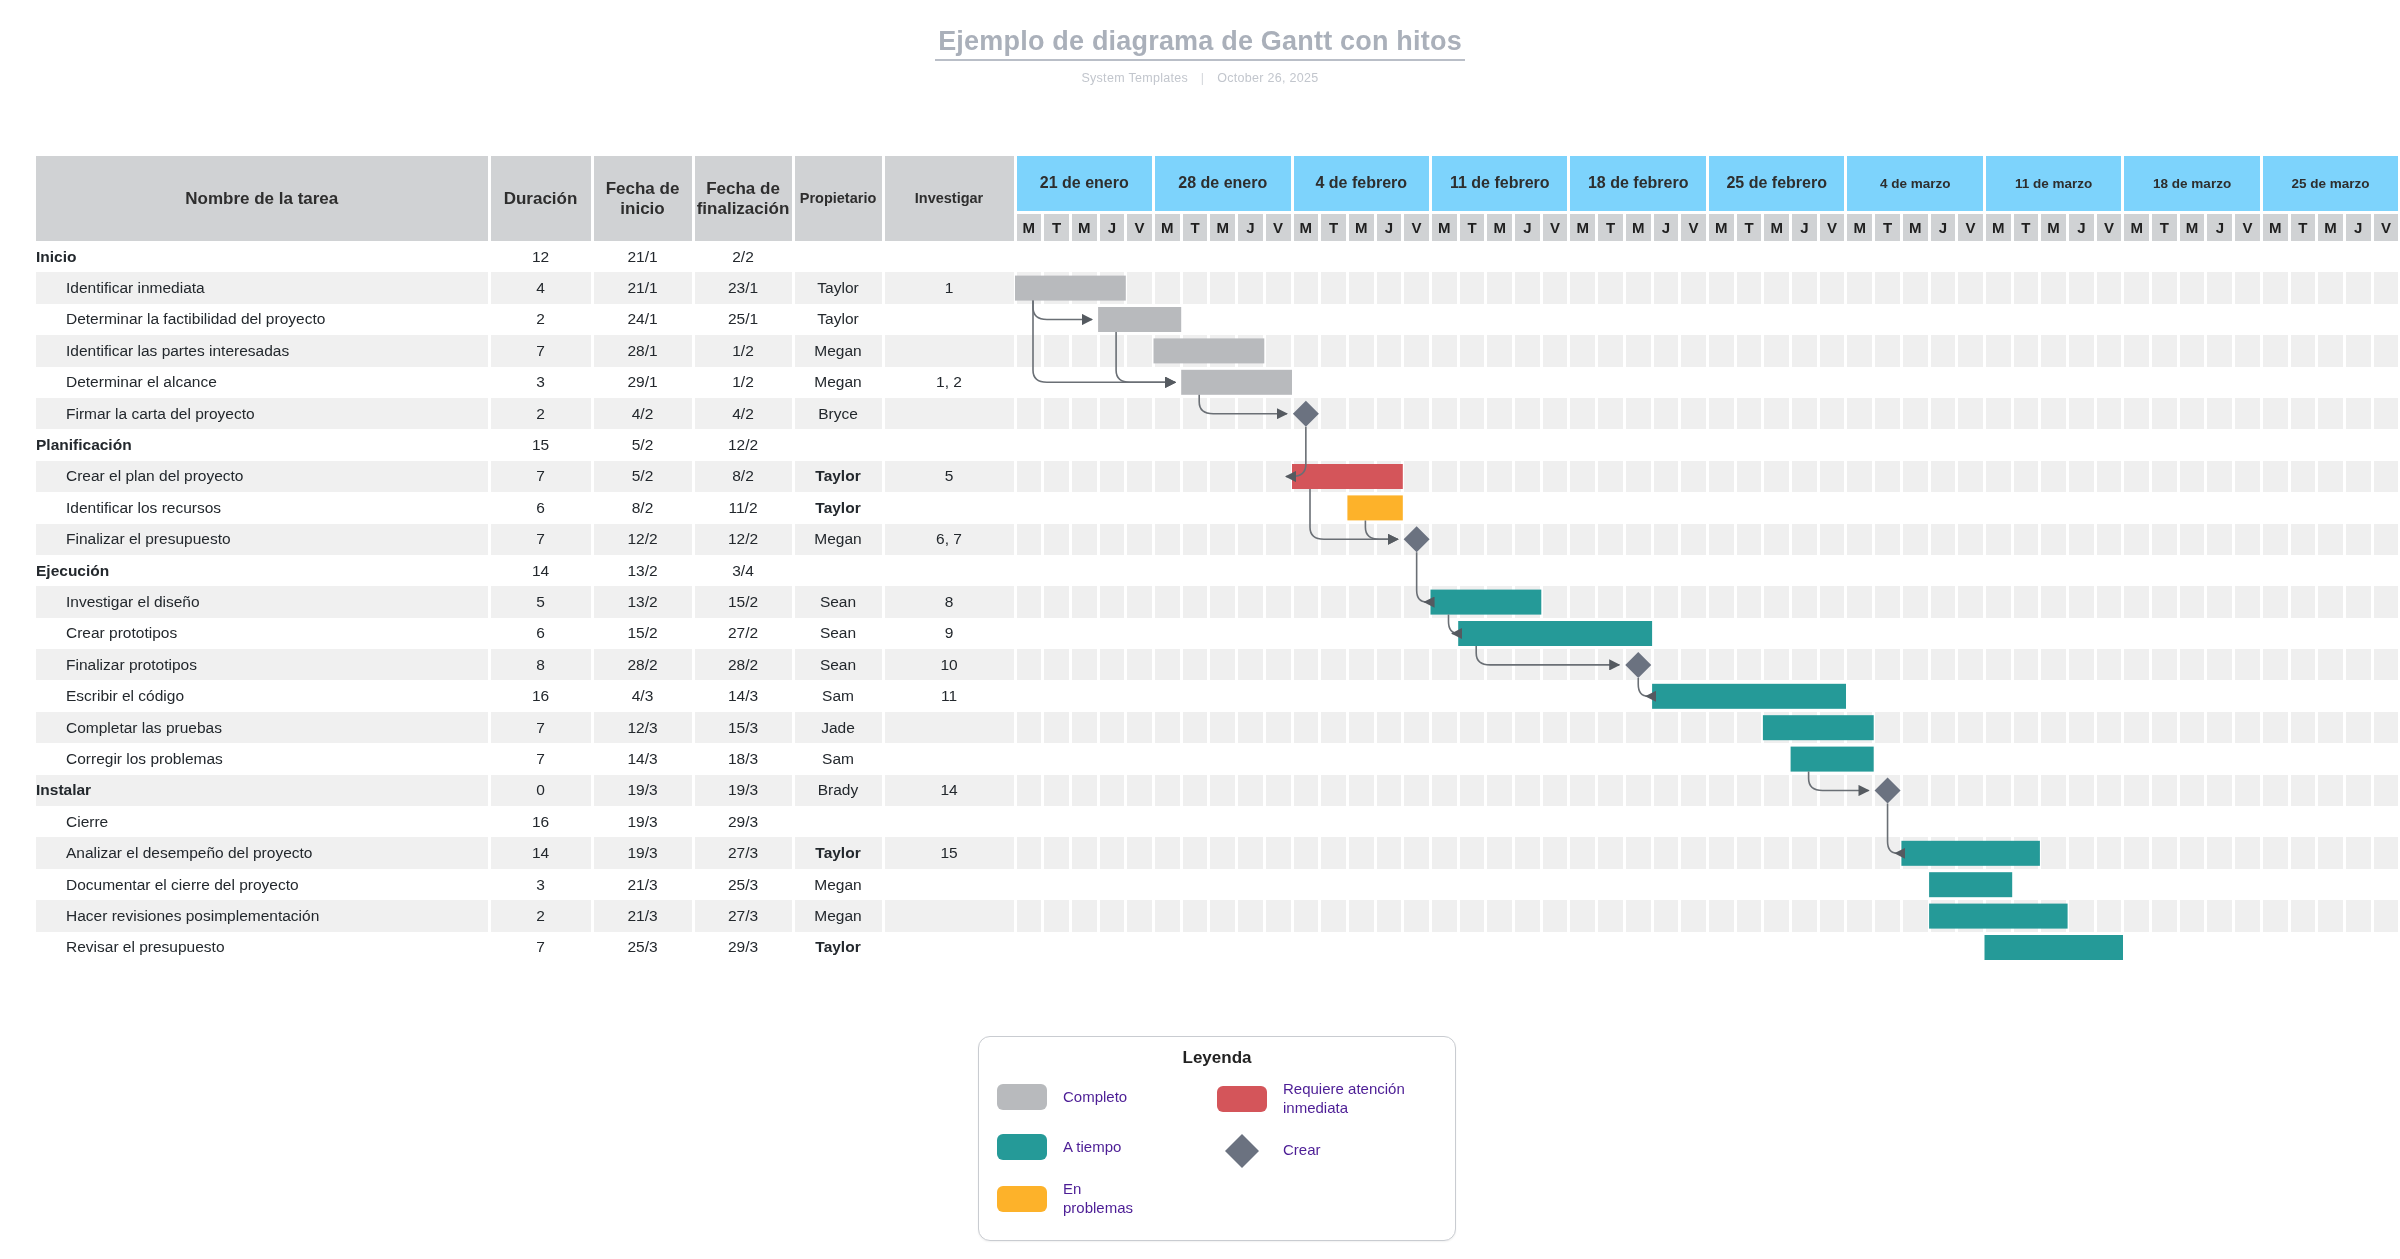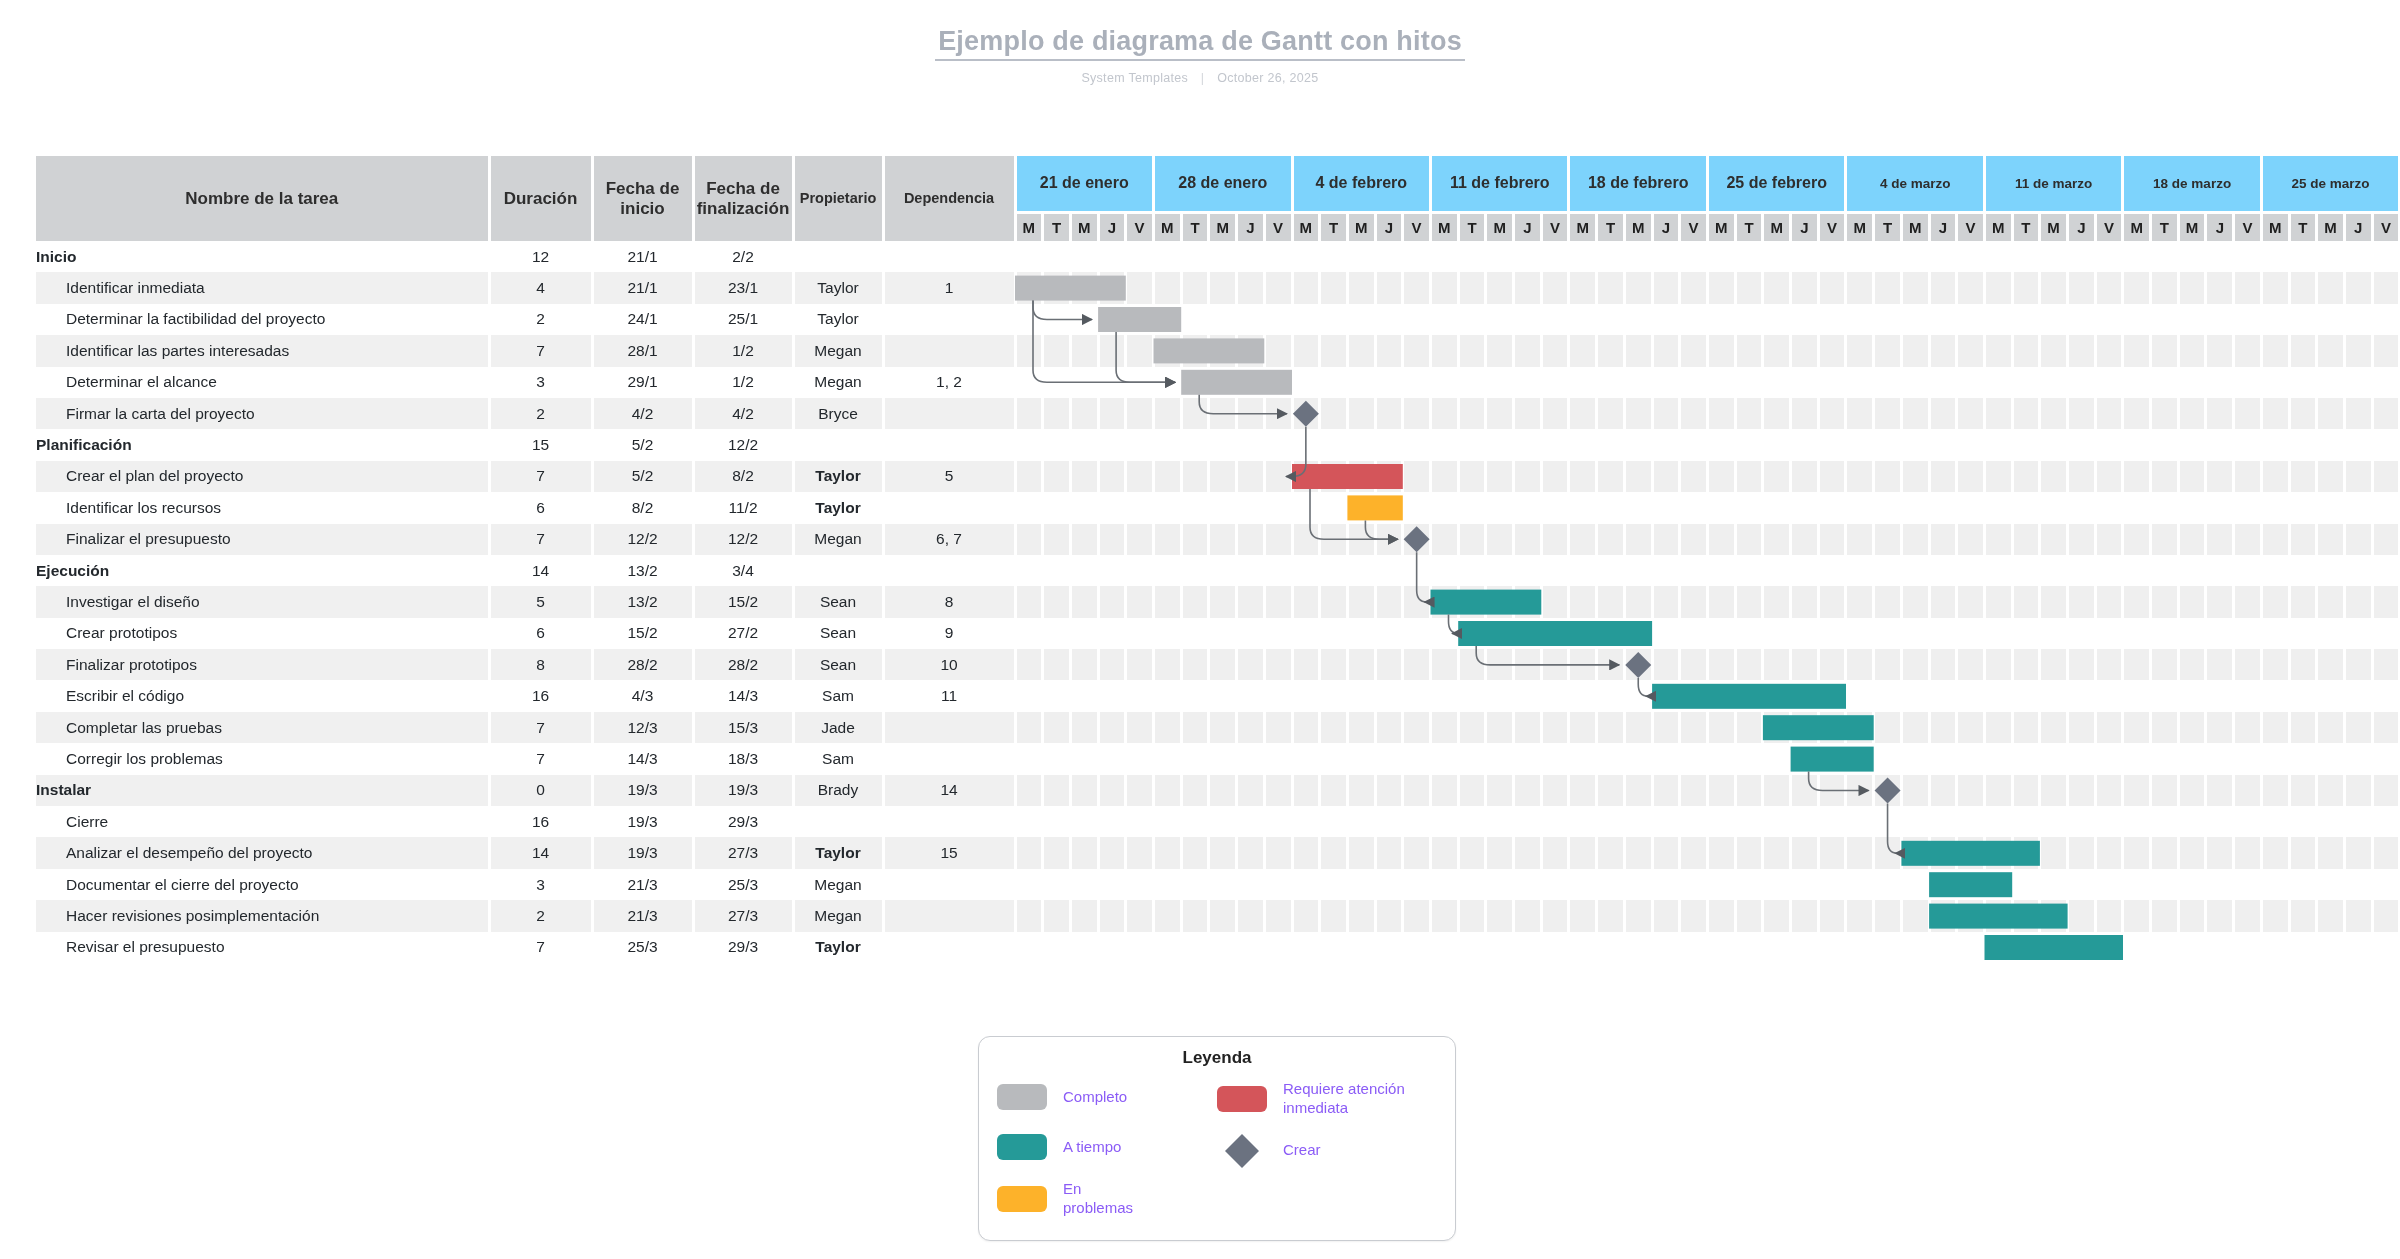--- a/index.html
+++ b/index.html
@@ -97,21 +97,21 @@
     width: 478px; height: 205px;
     background:#ffffff; border:1.5px solid #c9ccd1; border-radius:12px;
     box-shadow: 0 1px 2px rgba(0,0,0,.06);
   }
   .lg-title { text-align:center; font-weight:700; font-size:17px; color:#222; margin-top:11px; }
   .lg-grid { display:flex; margin-top: 12px; padding: 0 18px; }
   .lg-col { width: 50%; }
   .lg-item { display:flex; align-items:center; margin-bottom: 16px; min-height: 34px; }
   .lg-sw { width:50px; height:26px; border-radius:6px; flex:0 0 auto; margin-right:16px; }
   .lg-dia { width:24px; height:24px; background:#6b7280; transform:rotate(45deg); margin:0 29px 0 13px; flex:0 0 auto;}
-  .lg-lbl { font-size:15px; color:#8b5cf6; line-height:1.25; }
+  .lg-lbl { font-size:15px; color:#4c1d95; line-height:1.25; }
 </style>
 </head>
 <body>
 
 <div id="page">
 
   <div class="title-wrap">
     <div class="title-rule-top"></div>
     <div class="doc-title">Ejemplo de diagrama de Gantt con hitos</div>
     <div class="title-rule-bot"></div>
@@ -182,21 +182,21 @@
           <col style="width: 27.7px;">
           <col style="width: 27.7px;">
         </colgroup>
       <thead>
         <tr id="hdr-row-1">
             <th class="hdr-cell" rowspan="2" style="height: 85px;">Nombre de la tarea</th>
             <th class="hdr-cell" rowspan="2" style="height: 85px;">Duración</th>
             <th class="hdr-cell" rowspan="2" style="height: 85px;">Fecha de inicio</th>
             <th class="hdr-cell" rowspan="2" style="height: 85px;">Fecha de finalización</th>
             <th class="hdr-cell small" rowspan="2" style="height: 85px;">Propietario</th>
-            <th class="hdr-cell small" rowspan="2" style="height: 85px;">Dependencia</th>
+            <th class="hdr-cell small" rowspan="2" style="height: 85px;">Investigar</th>
             <th class="week-cell" colspan="5">21 de enero</th>
             <th class="week-cell" colspan="5">28 de enero</th>
             <th class="week-cell" colspan="5">4 de febrero</th>
             <th class="week-cell" colspan="5">11 de febrero</th>
             <th class="week-cell" colspan="5">18 de febrero</th>
             <th class="week-cell" colspan="5">25 de febrero</th>
             <th class="week-cell sm" colspan="5">4 de marzo</th>
             <th class="week-cell sm" colspan="5">11 de marzo</th>
             <th class="week-cell sm" colspan="5">18 de marzo</th>
             <th class="week-cell sm" colspan="5">25 de marzo</th>

